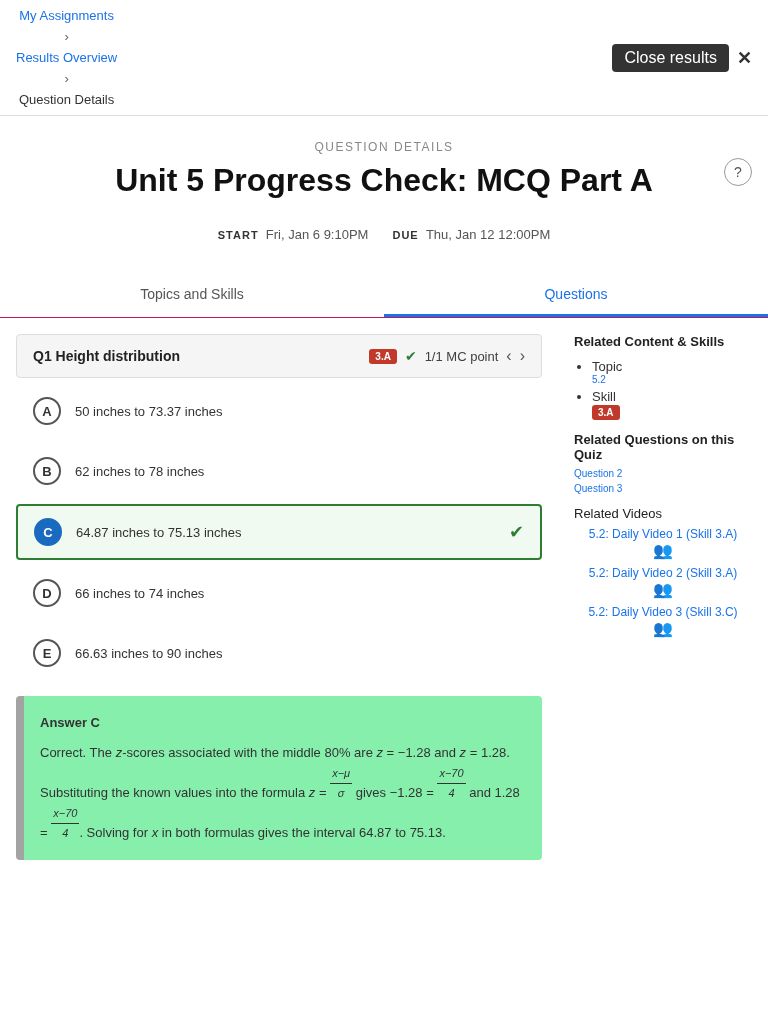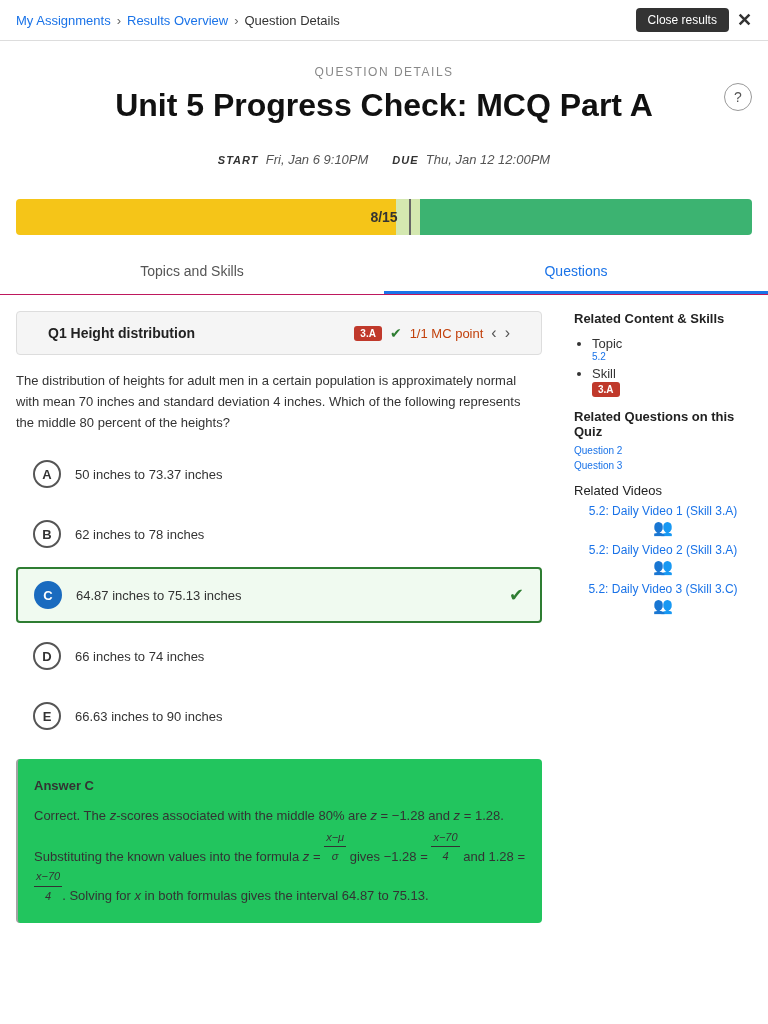--- a/index.html
+++ b/index.html
@@ -4,28 +4,28 @@
   <style>
     * { box-sizing: border-box; margin: 0; padding: 0; }
     body { font-family: Arial, sans-serif; background: #fff; width: 768px; min-height: 1024px; overflow-x: hidden; }
 
     
     .breadcrumb-bar {
       display: flex; align-items: center; padding: 8px 16px;
       border-bottom: 1px solid #ddd; background: #fff;
       justify-content: space-between;
     }
-    .breadcrumb-left { display: flex; align-items: center; gap: 6px; }
+    .breadcrumb-left { display: flex; align-items: center; gap: 6px; flex-direction: column; }
     .breadcrumb-link { color: #1a73e8; font-size: 13px; text-decoration: none; cursor: pointer; }
     .breadcrumb-sep { color: #666; font-size: 13px; }
     .breadcrumb-current { color: #333; font-size: 13px; }
     .breadcrumb-right { display: flex; align-items: center; gap: 8px; }
     .close-results-btn {
       background: #333; color: #fff; border: none; border-radius: 4px;
-      padding: 5px 12px; font-size: 12px; cursor: pointer;
+      padding: 5px 12px; font-size: 16px; cursor: pointer;
     }
     .close-x-btn {
       background: none; border: none; font-size: 18px; cursor: pointer; color: #333; font-weight: bold;
     }
 
     
     .help-btn {
       position: absolute; right: 16px; top: 42px;
       width: 28px; height: 28px; border-radius: 50%; border: 1px solid #999;
       background: #fff; cursor: pointer; font-size: 14px; color: #555;
@@ -36,21 +36,21 @@
     .page-title-area {
       text-align: center; padding: 24px 16px 16px;
     }
     .question-details-label {
       font-size: 12px; letter-spacing: 1.5px; color: #888; text-transform: uppercase; margin-bottom: 8px;
     }
     .assignment-title {
       font-size: 32px; font-weight: bold; color: #111; margin-bottom: 28px;
     }
     .dates-row {
-      display: flex; justify-content: center; gap: 24px; font-size: 13px; color: #555; font-style: italic;
+      display: flex; justify-content: center; gap: 24px; font-size: 13px; color: #555;
     }
     .date-label { font-weight: bold; font-size: 11px; letter-spacing: 1px; text-transform: uppercase; color: #333; }
 
     
     .progress-bar-container {
       display: flex; align-items: center; margin: 16px 16px 0;
       height: 36px; border-radius: 4px; overflow: hidden; position: relative;
     }
     .progress-yellow { background: #f5c518; flex: 8; height: 100%; }
     .progress-light { background: #d4e8b0; flex: 7; height: 100%; display: flex; align-items: center; }
@@ -75,29 +75,29 @@
 
     
     .main-content { display: flex; gap: 0; }
     .left-panel { flex: 1; padding: 0 16px 16px; min-width: 0; }
     .right-panel { width: 210px; padding: 16px; flex-shrink: 0; }
 
     
     .question-header {
       display: flex; align-items: center; justify-content: space-between;
       background: #f5f5f5; border: 1px solid #ddd; border-radius: 4px;
-      padding: 12px 31px; margin: 16px 0 0;
+      padding: 12px 16px; margin: 16px 0 0;
     }
     .question-title { font-size: 14px; font-weight: bold; color: #222; }
     .question-meta { display: flex; align-items: center; gap: 8px; }
     .skill-badge {
       background: #c0392b; color: #fff; font-size: 10px; font-weight: bold;
       padding: 2px 6px; border-radius: 3px;
     }
-    .points-label { font-size: 13px; color: #c2410c; }
+    .points-label { font-size: 13px; color: #404040; }
     .check-icon { color: #2e7d32; font-size: 14px; }
     .nav-arrows { display: flex; gap: 8px; }
     .nav-arrow { background: none; border: none; cursor: pointer; font-size: 16px; color: #555; }
 
     
     .question-body { padding: 16px 0 8px; font-size: 13px; color: #333; line-height: 1.6; }
 
     
     .answer-choice {
       display: flex; align-items: center; gap: 14px;
@@ -112,21 +112,21 @@
       display: flex; align-items: center; justify-content: center;
       font-size: 13px; font-weight: bold; flex-shrink: 0;
     }
     .answer-choice.correct .choice-letter {
       background: #1a6bbf; color: #fff; border-color: #1a6bbf;
     }
     .choice-check { color: #2e7d32; font-size: 18px; margin-left: auto; }
 
     
     .answer-explanation {
-      background: #22c55e; border-left: 2px solid #a3a3a3;
+      background: #86efac; border-left: 8px solid #a3a3a3;
       border-radius: 4px; padding: 16px; margin-top: 16px;
       font-size: 13px; color: #333; line-height: 1.7;
     }
     .answer-explanation-title { font-weight: bold; margin-bottom: 8px; }
 
     
     .related-section-title { font-size: 13px; font-weight: bold; color: #222; margin-bottom: 10px; }
     .bullet-list { list-style: disc; padding-left: 18px; margin-bottom: 10px; }
     .bullet-list li { font-size: 13px; color: #333; margin-bottom: 4px; }
     .topic-link { color: #1a73e8; font-size: 10px; text-decoration: none; display: block; margin-bottom: 4px; }
@@ -170,27 +170,20 @@
         <span class="date-label">START</span>
         &nbsp;<span>Fri, Jan 6 9:10PM</span>
       </span>
       <span>
         <span class="date-label">DUE</span>
         &nbsp;<span>Thu, Jan 12 12:00PM</span>
       </span>
     </div>
   </div>
 
-  <div class="progress-bar-container">
-    <div class="progress-yellow"></div>
-    <div class="progress-light" style="flex:0.5;"></div>
-    <div class="progress-green"></div>
-    <div class="progress-divider"></div>
-    <span class="progress-score-label">8/15</span>
-  </div>
 
   <div class="tabs-row">
     <div class="tab">Topics and Skills</div>
     <div class="tab active">Questions</div>
   </div>
 
   <div class="main-content">
 
     <div class="left-panel">
 
@@ -202,21 +195,20 @@
           <span class="skill-badge">3.A</span>
           <span class="check-icon">✔</span>
           <span class="points-label">1/1 MC point</span>
           <div class="nav-arrows">
             <button class="nav-arrow">‹</button>
             <button class="nav-arrow">›</button>
           </div>
         </div>
       </div>
 
-      <div class="question-body">The distribution of heights for adult men in a certain population is approximately normal with mean 70 inches and standard deviation 4 inches. Which of the following represents the middle 80 percent of the heights?</div>
 
       <div>
 
         <div class="answer-choice">
           <div class="choice-letter">A</div>
           <span>50 inches to 73.37 inches</span>
         </div>
 
         <div class="answer-choice">
           <div class="choice-letter">B</div>

